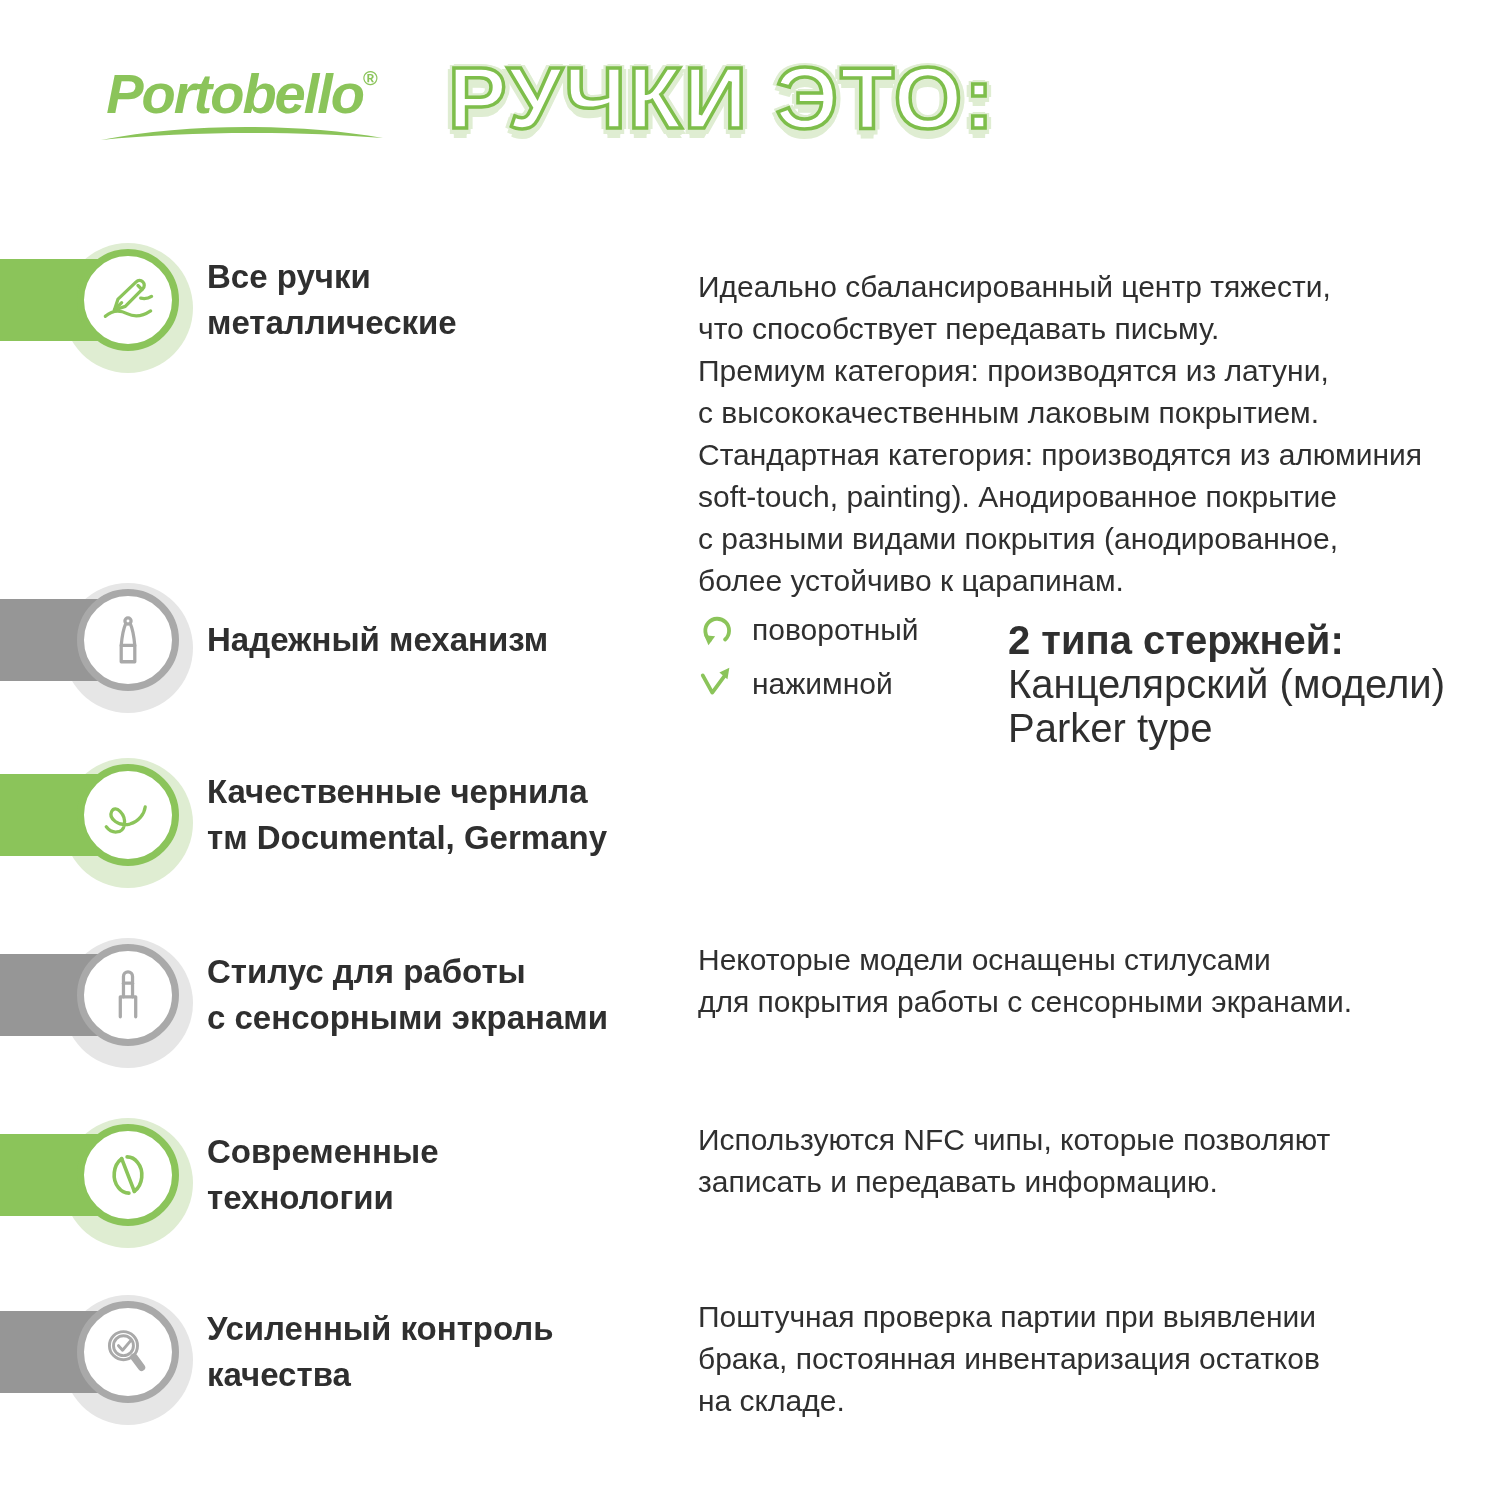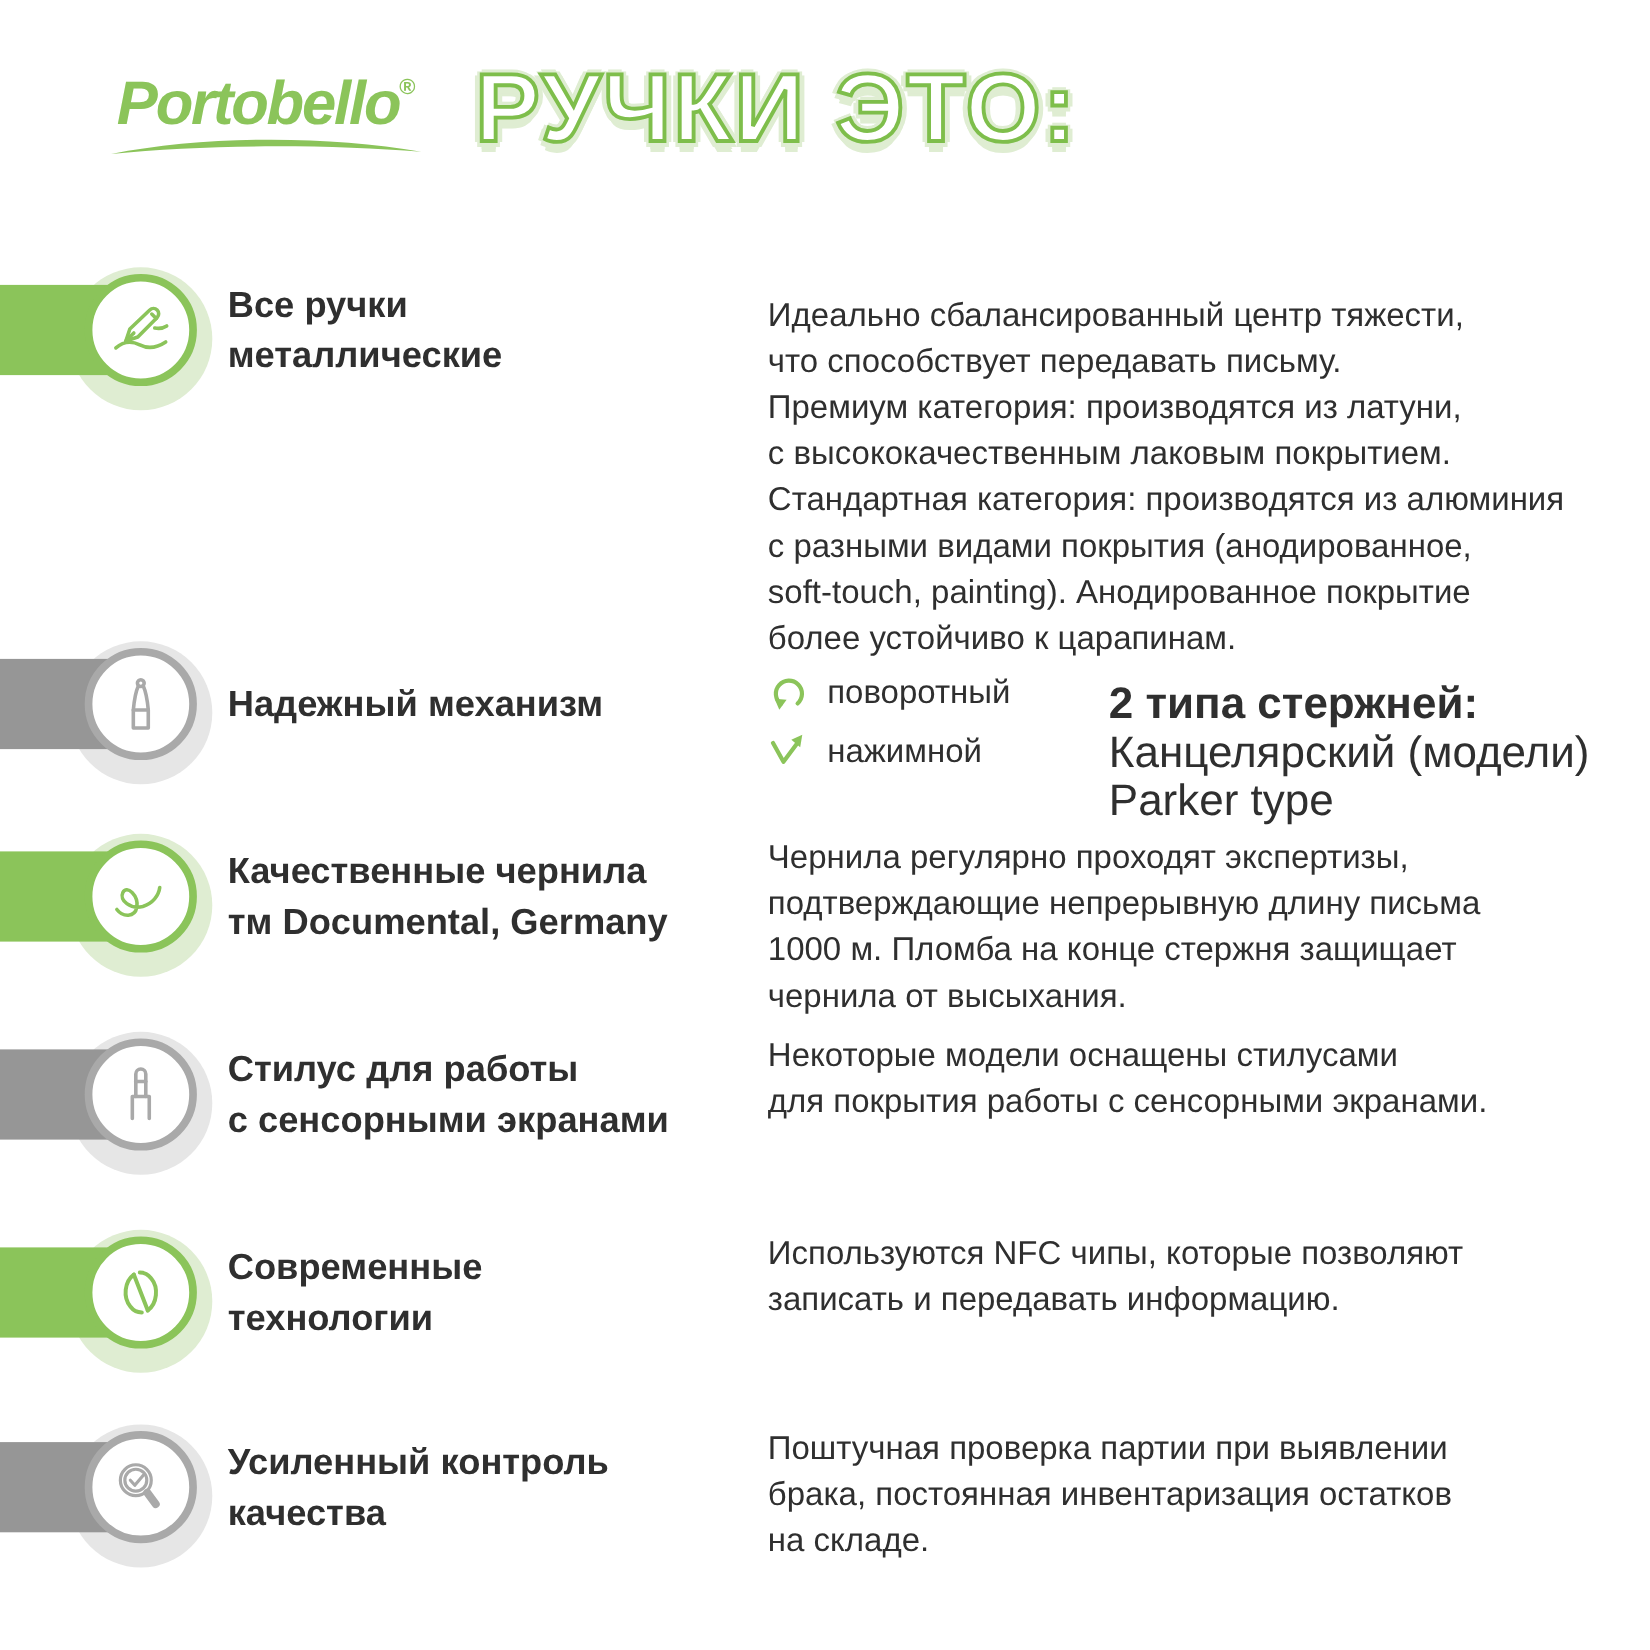--- a/index.html
+++ b/index.html
@@ -21,21 +21,21 @@
   
   .logo{position:absolute;left:92px;top:66px;width:300px;text-align:center;}
   .logo-text{
     font-size:56px;font-weight:bold;font-style:italic;color:var(--green);
     letter-spacing:-2px;line-height:1;
   }
   .logo-r{font-size:20px;font-weight:bold;color:var(--green);vertical-align:28px;font-style:normal;}
   .logo-swoosh{display:block;margin:4px auto 0 auto;}
 
   .title{
-    position:absolute;left:432px;top:50px;margin:0;
+    position:absolute;left:448px;top:50px;margin:0;
     font-size:88px;font-weight:bold;letter-spacing:2px;line-height:1.1;
     color:#ffffff;
     -webkit-text-stroke:3.5px #7EBE4B;
     text-shadow:
       0 7px 0 var(--green-pale),
       4px 6px 0 var(--green-pale),
       -4px 6px 0 var(--green-pale),
       6px 1px 0 var(--green-pale),
       -6px 1px 0 var(--green-pale),
       0 -4px 0 var(--green-pale),
@@ -119,22 +119,22 @@
     <h2 class="heading">
           <span class="line">Все ручки</span>
           <span class="line">металлические</span>
         </h2>
     <div class="body">
           <span class="line"><span class="seg">Идеально сбалансированный центр тяжести,</span></span>
           <span class="line"><span class="seg">что способствует передавать письму.</span></span>
           <span class="line"><span class="seg bold">Премиум категория:</span><span class="seg"> производятся из латуни,</span></span>
           <span class="line"><span class="seg">с высококачественным лаковым покрытием.</span></span>
           <span class="line"><span class="seg bold">Стандартная категория:</span><span class="seg"> производятся из алюминия</span></span>
+          <span class="line"><span class="seg">soft-touch, painting). Анодированное покрытие</span></span>
           <span class="line"><span class="seg">с разными видами покрытия (анодированное,</span></span>
-          <span class="line"><span class="seg">soft-touch, painting). Анодированное покрытие</span></span>
           <span class="line"><span class="seg">более устойчиво к царапинам.</span></span>
         </div>
 
   </section>
 
   <section class="row row2 gray">
     <span class="halo"></span>
     <span class="band"></span>
     <div class="circle icon-holder">
           <svg width="58" height="58" viewBox="0 0 64 64" fill="none" stroke="currentColor" stroke-width="3.6" stroke-linecap="round" stroke-linejoin="round">
@@ -182,26 +182,20 @@
     <span class="band"></span>
     <div class="circle icon-holder">
           <svg width="58" height="58" viewBox="0 0 64 64" fill="none" stroke="currentColor" stroke-width="3.6" stroke-linecap="round" stroke-linejoin="round">
             <path d="M8 45 C14 53 26 53 28 43 C30 31 18 20 14 28 C10 36 22 45 34 42 C44 39 50 31 51 23"></path>
           </svg>
         </div>
     <h2 class="heading">
           <span class="line">Качественные чернила</span>
           <span class="line">тм Documental, Germany</span>
         </h2>
-    <div class="body">
-          <span class="line"><span class="seg">Чернила регулярно проходят экспертизы,</span></span>
-          <span class="line"><span class="seg">подтверждающие непрерывную длину письма</span></span>
-          <span class="line"><span class="seg">1000 м. Пломба на конце стержня защищает</span></span>
-          <span class="line"><span class="seg">чернила от высыхания.</span></span>
-        </div>
 
   </section>
 
   <section class="row row4 gray">
     <span class="halo"></span>
     <span class="band"></span>
     <div class="circle icon-holder">
           <svg width="58" height="58" viewBox="0 0 64 64" fill="none" stroke="currentColor" stroke-width="3.6" stroke-linecap="round" stroke-linejoin="round">
             <path d="M27 34 V11.5 a5 5 0 0 1 10 0 V34"></path>
             <path d="M27 19 H37"></path>

